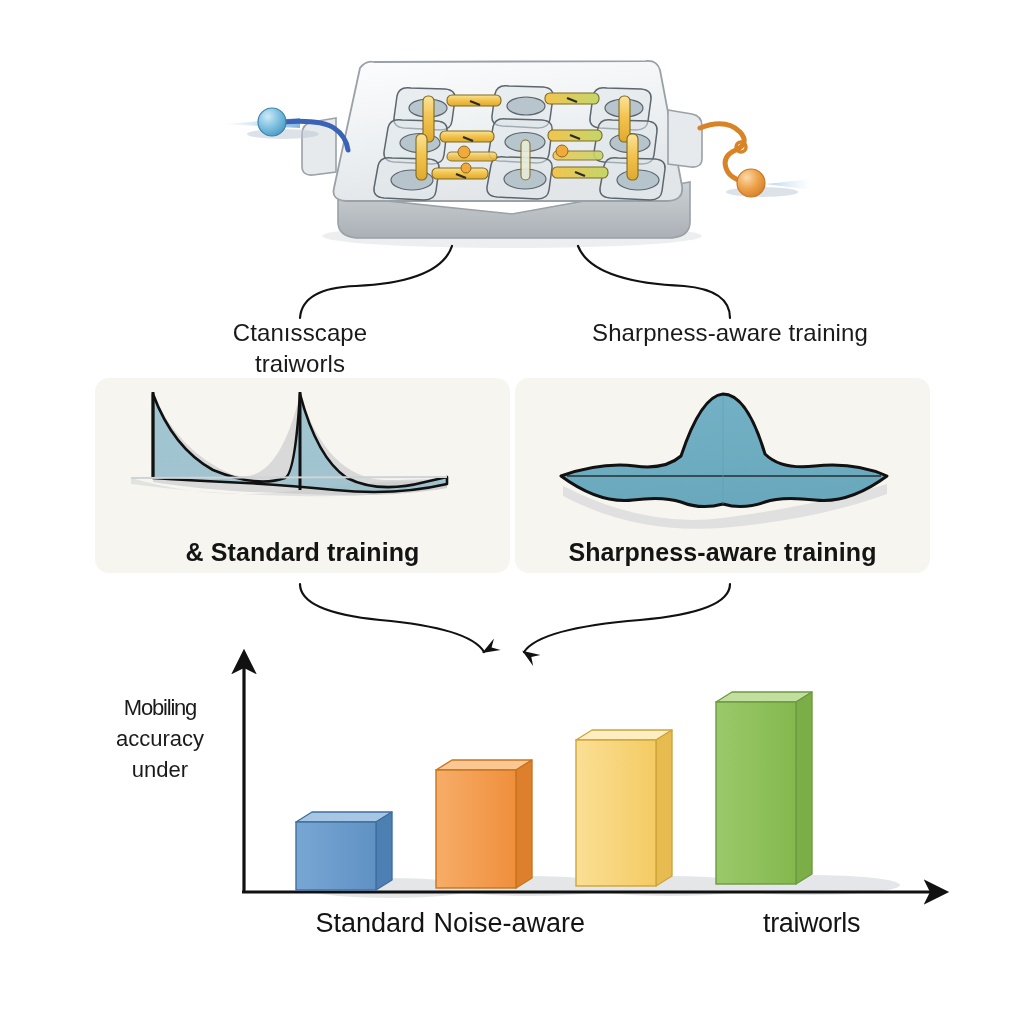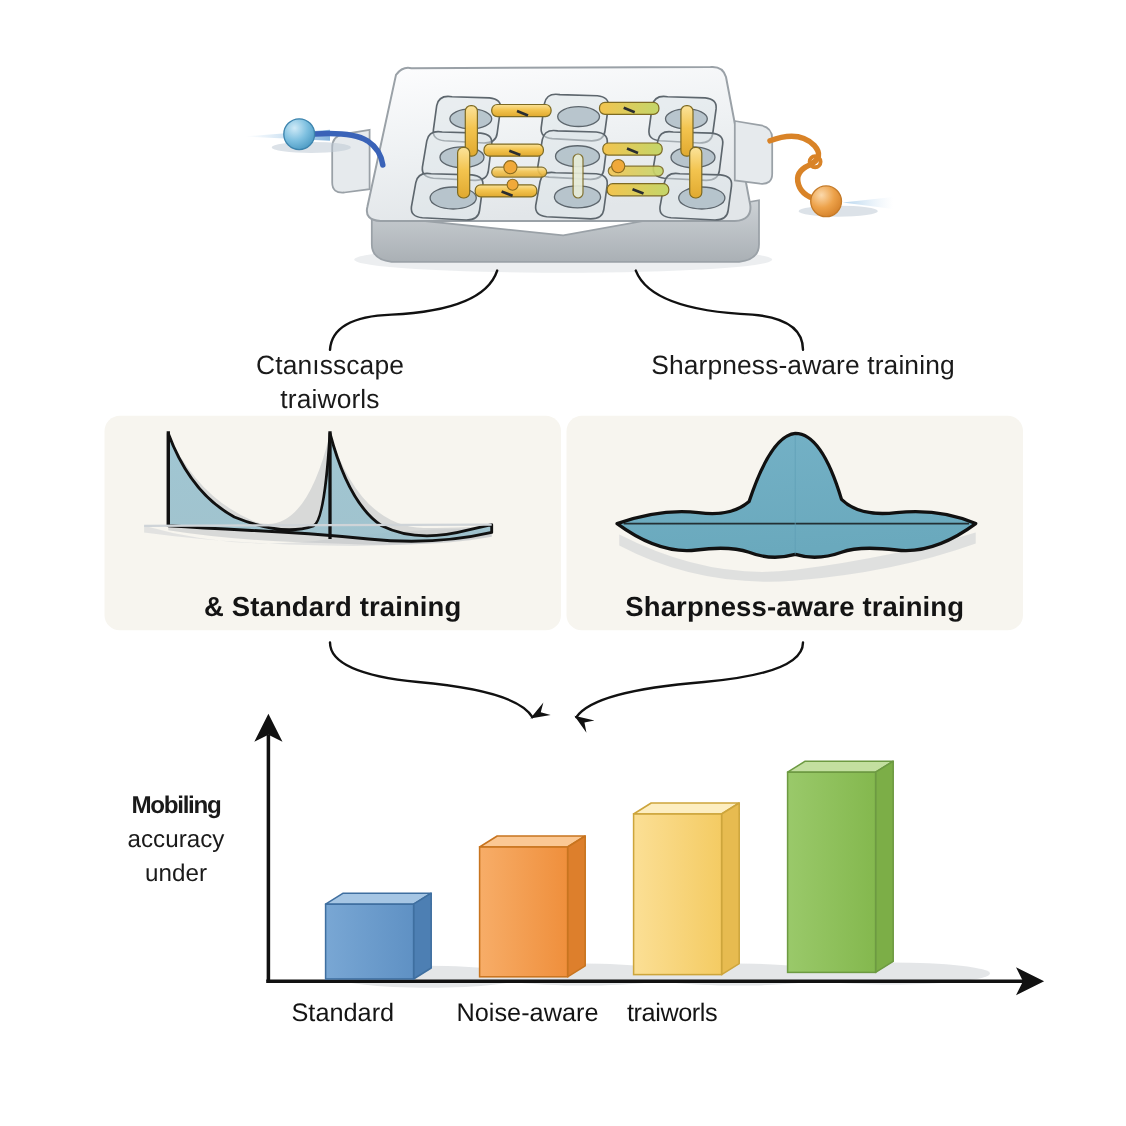--- a/index.html
+++ b/index.html
@@ -46,30 +46,29 @@
 
   .axis-label {
     position: absolute;
     text-align: center;
     font-size: 22px;
     line-height: 1.42;
     color: #1a1a1a;
   }
   .axis-label span { display: block; }
   .axis-label .garbled {
-    font-weight: 700;
+    font-weight: 400;
     letter-spacing: -1.2px;
     filter: blur(.25px);
-    margin-top: 24px;
   }
 
   .tick-label {
     position: absolute;
-    text-align: left;
-    font-size: 23px;
+    text-align: right;
+    font-size: 27px;
     line-height: 1.3;
     color: #141414;
     white-space: nowrap;
   }
   .tick-label .sub { display: block; }
   .garbled-inline { letter-spacing: -.4px; }
 
   
   .landscape-panel {
     position: absolute;

